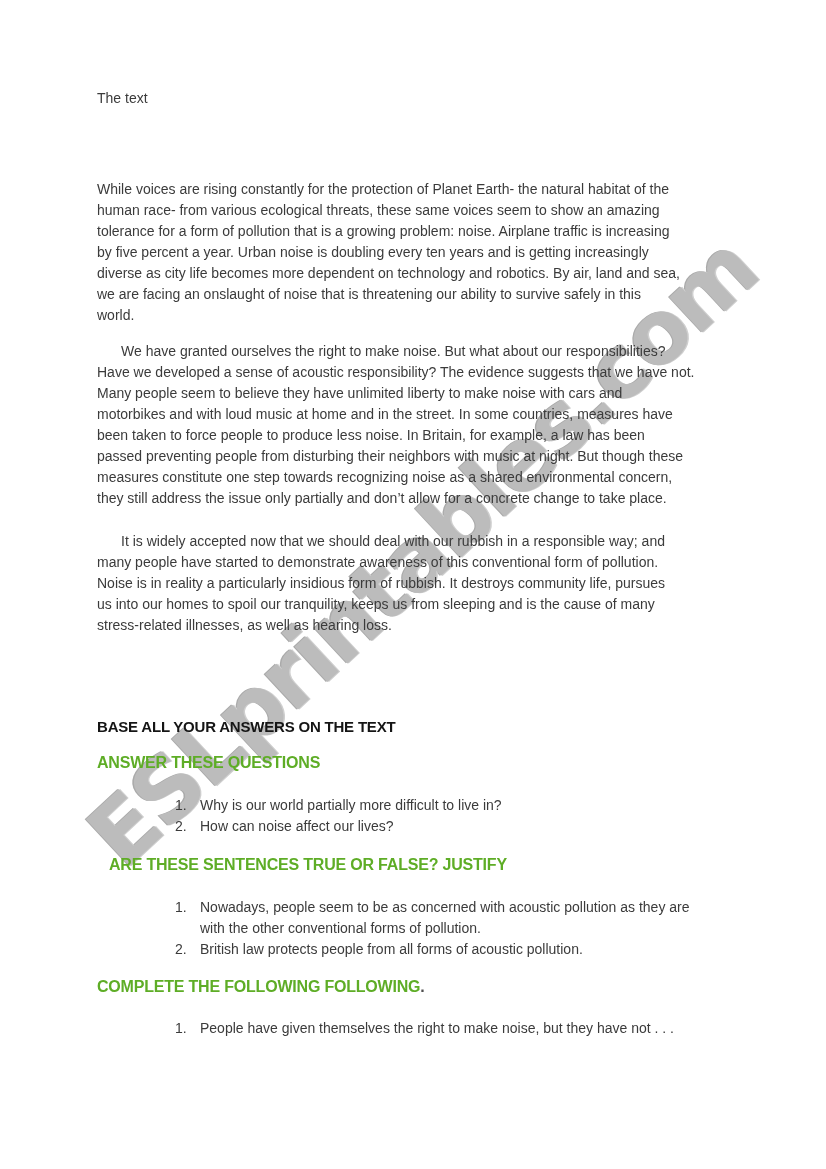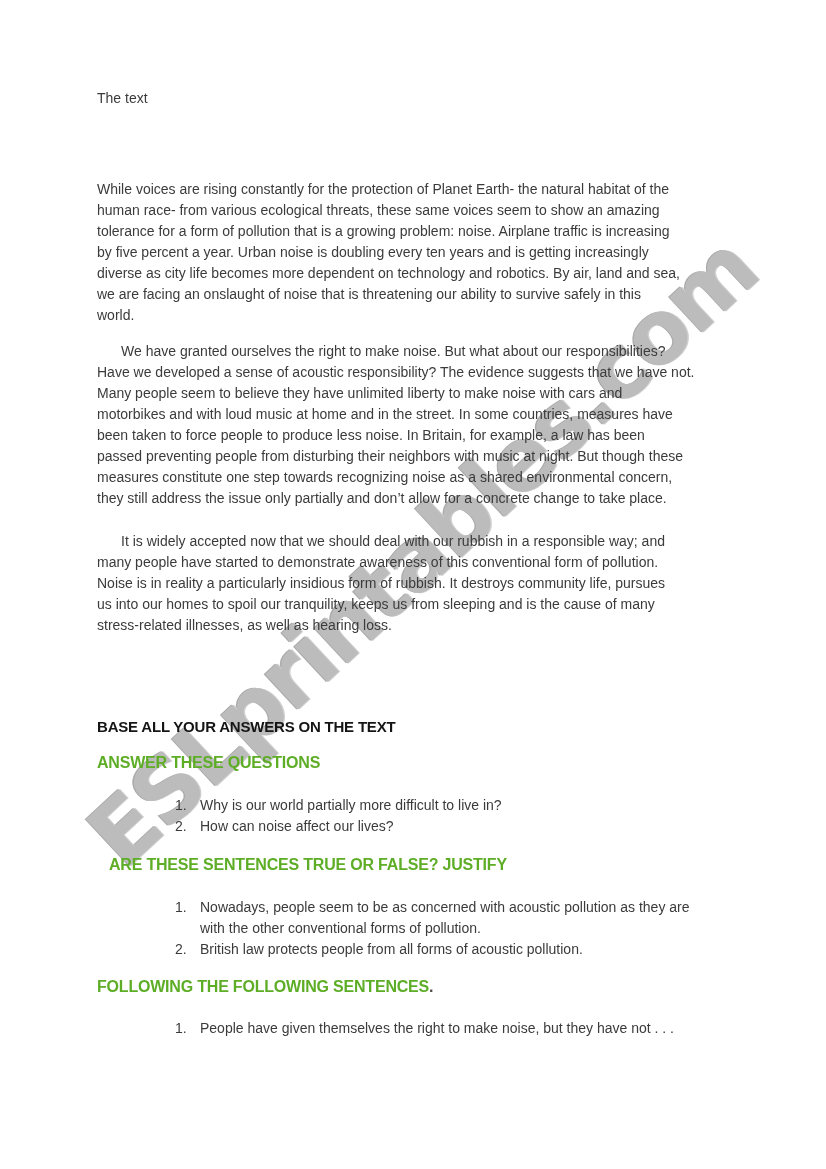--- a/index.html
+++ b/index.html
@@ -111,21 +111,21 @@
       <span class="num">1.</span>
       <span class="item-text">Nowadays, people seem to be as concerned with acoustic pollution as they are<br>with the other conventional forms of pollution.</span>
     </div>
     <div class="list-item">
       <span class="num">2.</span>
       <span class="item-text">British law protects people from all forms of acoustic pollution.</span>
     </div>
   </div>
 
   <div class="block green-heading h-complete">
-    <span>FOLLOWING THE FOLLOWING SENTENCES</span><span class="dark-period">.</span>
+    <span>COMPLETE THE FOLLOWING FOLLOWING</span><span class="dark-period">.</span>
   </div>
 
   <div class="list cs-list">
     <div class="list-item">
       <span class="num">1.</span>
       <span class="item-text">People have given themselves the right to make noise, but they have not . . .</span>
     </div>
   </div>
 
 </div>

